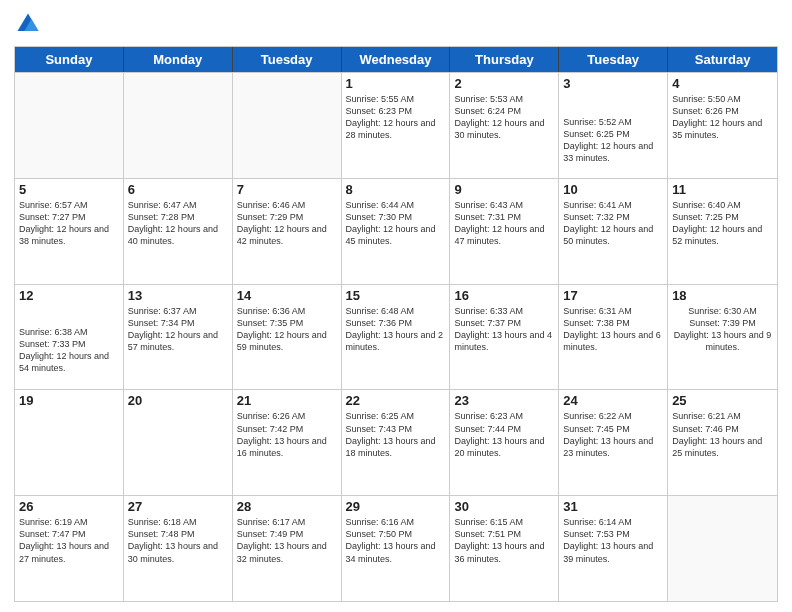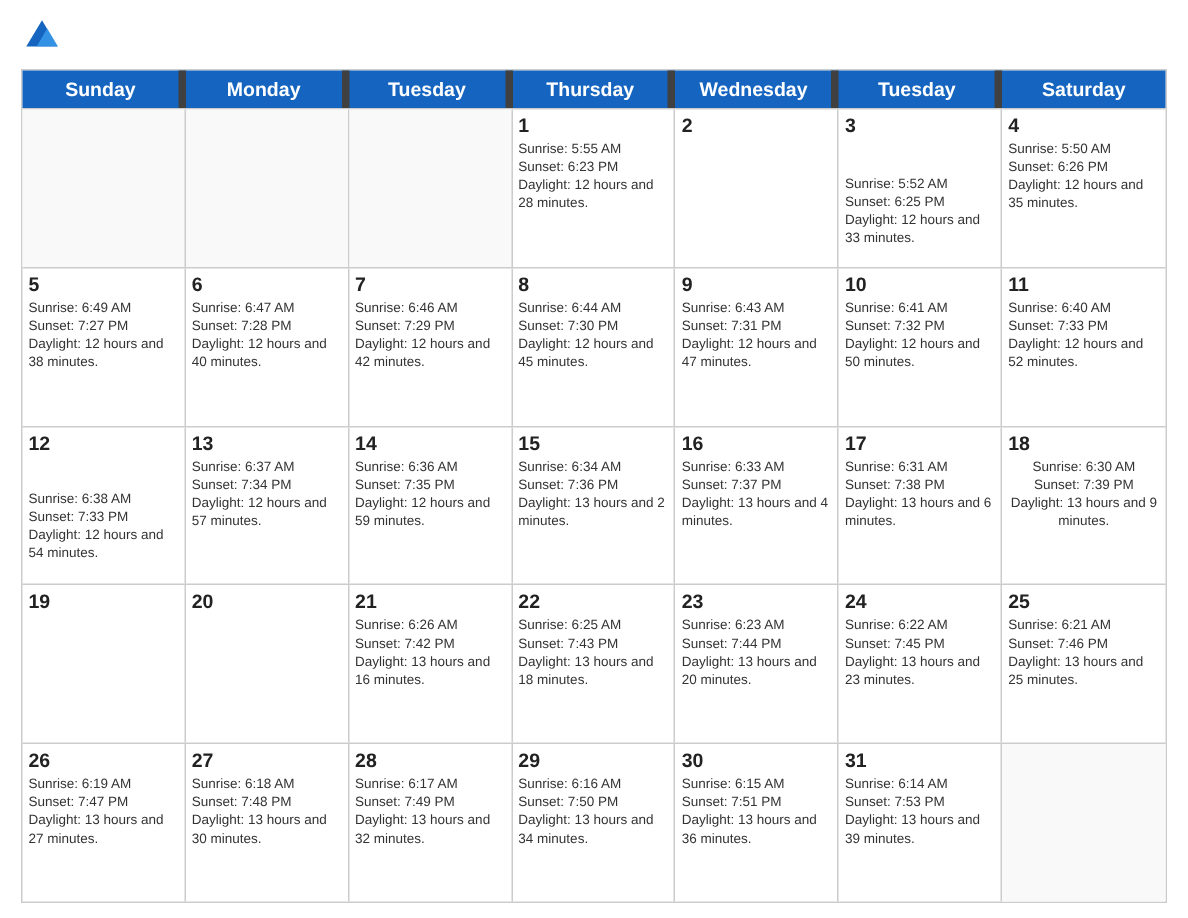--- a/index.html
+++ b/index.html
@@ -62,21 +62,21 @@
       display: grid;
       grid-template-columns: repeat(7, 1fr);
       background: #1565c0;
     }
     .cal-header-cell {
       color: #fff;
       font-size: 13px;
       font-weight: bold;
       text-align: center;
       padding: 5px 2px;
-      border-right: 5px solid #404040;
+      border-right: 1px solid #404040;
     }
     .cal-header-cell:last-child { border-right: none; }
     .cal-body {
       flex: 1;
       display: flex;
       flex-direction: column;
     }
     .cal-row {
       display: grid;
       grid-template-columns: repeat(7, 1fr);
@@ -125,56 +125,59 @@
       <div class="month-title"></div>
       <div class="subtitle"></div>
     </div>
   </div>
 
   <div class="calendar">
     <div class="cal-header">
     <div class="cal-header-cell">Sunday</div>
         <div class="cal-header-cell">Monday</div>
         <div class="cal-header-cell">Tuesday</div>
+        <div class="cal-header-cell">Wednesday</div>
         <div class="cal-header-cell">Thursday</div>
-        <div class="cal-header-cell">Wednesday</div>
         <div class="cal-header-cell">Tuesday</div>
         <div class="cal-header-cell">Saturday</div>
       </div>
     <div class="cal-body">
     <div class="cal-row">
           <div class="cal-cell empty"></div>
           <div class="cal-cell empty"></div>
           <div class="cal-cell empty"></div>
           <div class="cal-cell">
             <div class="cell-day">1</div>
             <div class="cell-info" style="white-space: pre-line;">Sunrise: 5:55 AM
 Sunset: 6:23 PM
 Daylight: 12 hours and 28 minutes.</div>
           </div>
           <div class="cal-cell">
             <div class="cell-day">2</div>
+            <div class="cell-info" style="white-space: pre-line;">Sunrise: 5:53 AM
+Sunset: 6:24 PM
+Daylight: 12 hours and 30 minutes.</div>
           </div>
           <div class="cal-cell">
             <div class="cell-day">3</div>
             <div class="cell-info" style="white-space: pre-line; margin-top: 25px;">Sunrise: 5:52 AM
 Sunset: 6:25 PM
 Daylight: 12 hours and 33 minutes.</div>
           </div>
           <div class="cal-cell">
             <div class="cell-day">4</div>
             <div class="cell-info" style="white-space: pre-line;">Sunrise: 5:50 AM
 Sunset: 6:26 PM
 Daylight: 12 hours and 35 minutes.</div>
           </div>
         </div>
         <div class="cal-row">
           <div class="cal-cell">
             <div class="cell-day">5</div>
-            <div class="cell-info" style="white-space: pre-line;">Sunrise: 6:49 AM
+            <div class="cell-info" style="white-space: pre-line;">Sunrise: 6:57 AM
 Sunset: 7:27 PM
 Daylight: 12 hours and 38 minutes.</div>
           </div>
           <div class="cal-cell">
             <div class="cell-day">6</div>
             <div class="cell-info" style="white-space: pre-line;">Sunrise: 6:47 AM
 Sunset: 7:28 PM
 Daylight: 12 hours and 40 minutes.</div>
           </div>
           <div class="cal-cell">
@@ -197,21 +200,21 @@
           </div>
           <div class="cal-cell">
             <div class="cell-day">10</div>
             <div class="cell-info" style="white-space: pre-line;">Sunrise: 6:41 AM
 Sunset: 7:32 PM
 Daylight: 12 hours and 50 minutes.</div>
           </div>
           <div class="cal-cell">
             <div class="cell-day">11</div>
             <div class="cell-info" style="white-space: pre-line;">Sunrise: 6:40 AM
-Sunset: 7:33 PM
+Sunset: 7:25 PM
 Daylight: 12 hours and 52 minutes.</div>
           </div>
         </div>
         <div class="cal-row">
           <div class="cal-cell">
             <div class="cell-day">12</div>
             <div class="cell-info" style="white-space: pre-line; margin-top: 23px;">Sunrise: 6:38 AM
 Sunset: 7:33 PM
 Daylight: 12 hours and 54 minutes.</div>
           </div>
@@ -222,21 +225,21 @@
 Daylight: 12 hours and 57 minutes.</div>
           </div>
           <div class="cal-cell">
             <div class="cell-day">14</div>
             <div class="cell-info" style="white-space: pre-line;">Sunrise: 6:36 AM
 Sunset: 7:35 PM
 Daylight: 12 hours and 59 minutes.</div>
           </div>
           <div class="cal-cell">
             <div class="cell-day">15</div>
-            <div class="cell-info" style="white-space: pre-line;">Sunrise: 6:34 AM
+            <div class="cell-info" style="white-space: pre-line;">Sunrise: 6:48 AM
 Sunset: 7:36 PM
 Daylight: 13 hours and 2 minutes.</div>
           </div>
           <div class="cal-cell">
             <div class="cell-day">16</div>
             <div class="cell-info" style="white-space: pre-line;">Sunrise: 6:33 AM
 Sunset: 7:37 PM
 Daylight: 13 hours and 4 minutes.</div>
           </div>
           <div class="cal-cell">

